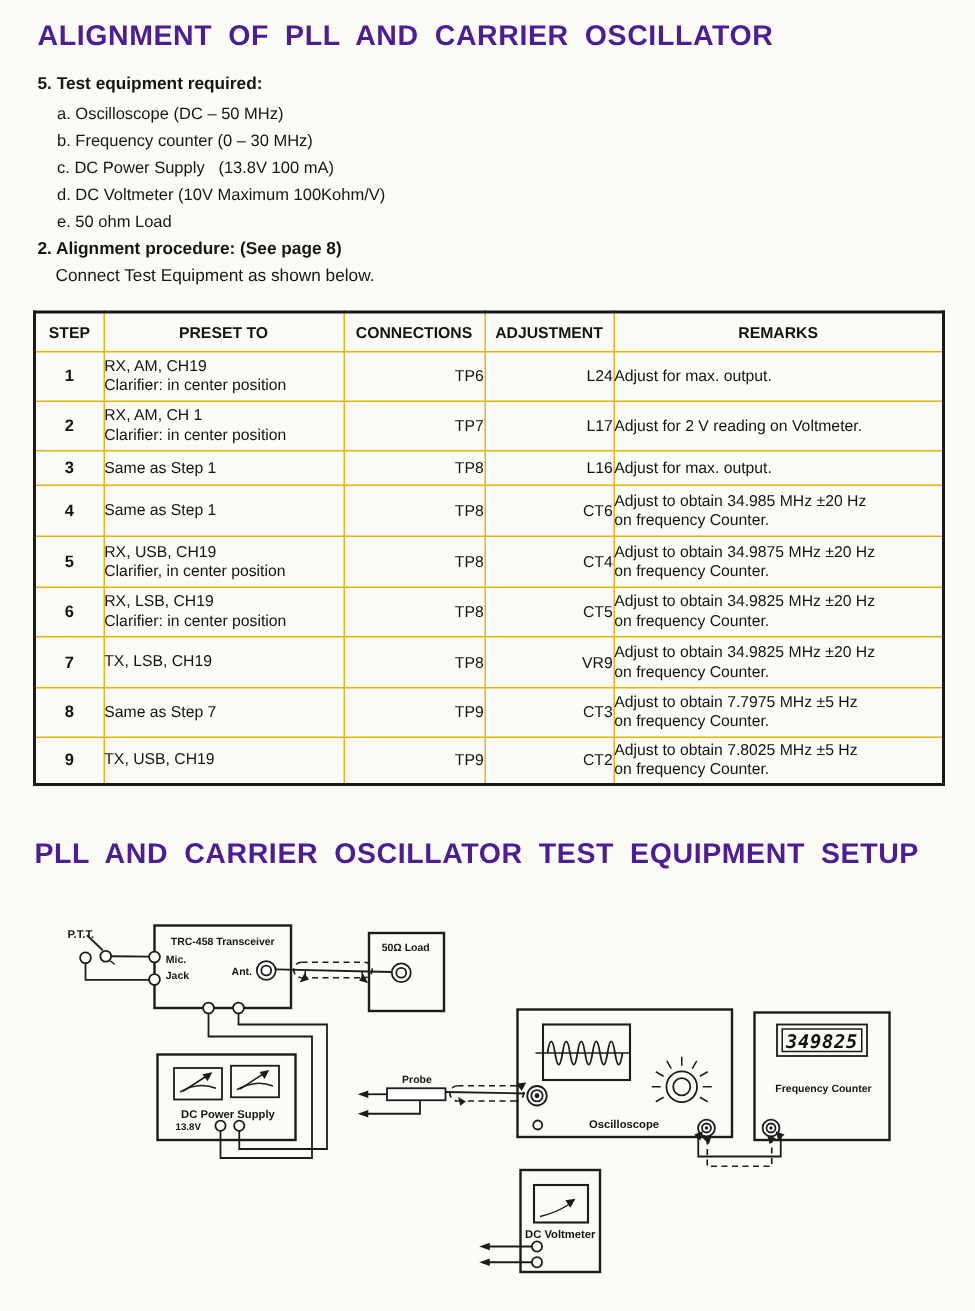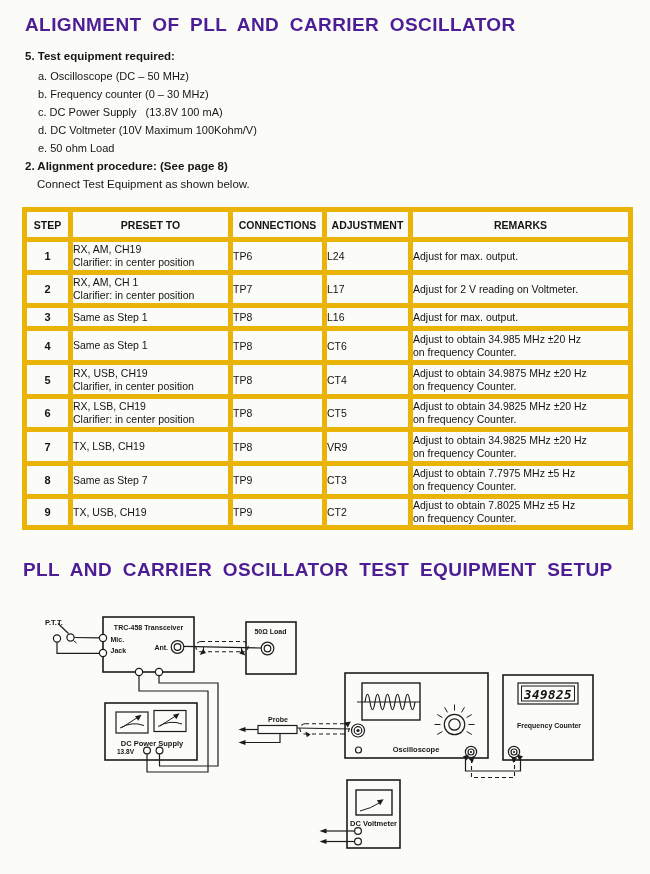--- a/index.html
+++ b/index.html
@@ -18,25 +18,25 @@
   #title2{left:23px;top:559px;}
   .sec{left:25px;font-size:11px;}
   #sec1{top:50px;}
   .sec-head{font-weight:bold;font-size:11.5px;margin-bottom:5px;}
   .eq-item{padding-left:13px;line-height:18px;white-space:pre;}
   #sec2{top:160px;}
   #proc-note{padding-left:12px;margin-top:6px;font-size:11.5px;}
   
   #tbl{left:22px;top:207px;border-collapse:collapse;table-layout:fixed;
        width:606px;font-size:10.5px;color:#141414;}
-  #tbl th,#tbl td{border:5px solid #eab308;padding:0;vertical-align:middle;}
+  #tbl th,#tbl td{border:1px solid #eab308;padding:0;vertical-align:middle;}
   #tbl{border:2px solid #1a1a1a;}
   #tbl th{font-size:10.5px;font-weight:bold;height:25px;}
   td.c-step{text-align:center;font-weight:bold;font-size:11px;}
-  td.c-mid{text-align:left;}
+  td.c-mid{text-align:right;}
   td.c-preset{padding-left:9px;line-height:13px;}
   td.c-rem{padding-left:10px;line-height:13px;}
   
   #diag{left:0;top:598px;}
   .ln{stroke:#1c1c1c;stroke-width:1.2;fill:none;}
   .ln16{stroke:#1c1c1c;stroke-width:1.6;fill:none;}
   .ln14{stroke:#1c1c1c;stroke-width:1.4;fill:none;}
   .ln1{stroke:#1c1c1c;stroke-width:1;fill:none;}
   .lnw{stroke:#1c1c1c;stroke-width:1.2;fill:#ffffff;}
   .dash{stroke:#1c1c1c;stroke-width:1.1;fill:none;stroke-dasharray:4 3;}

